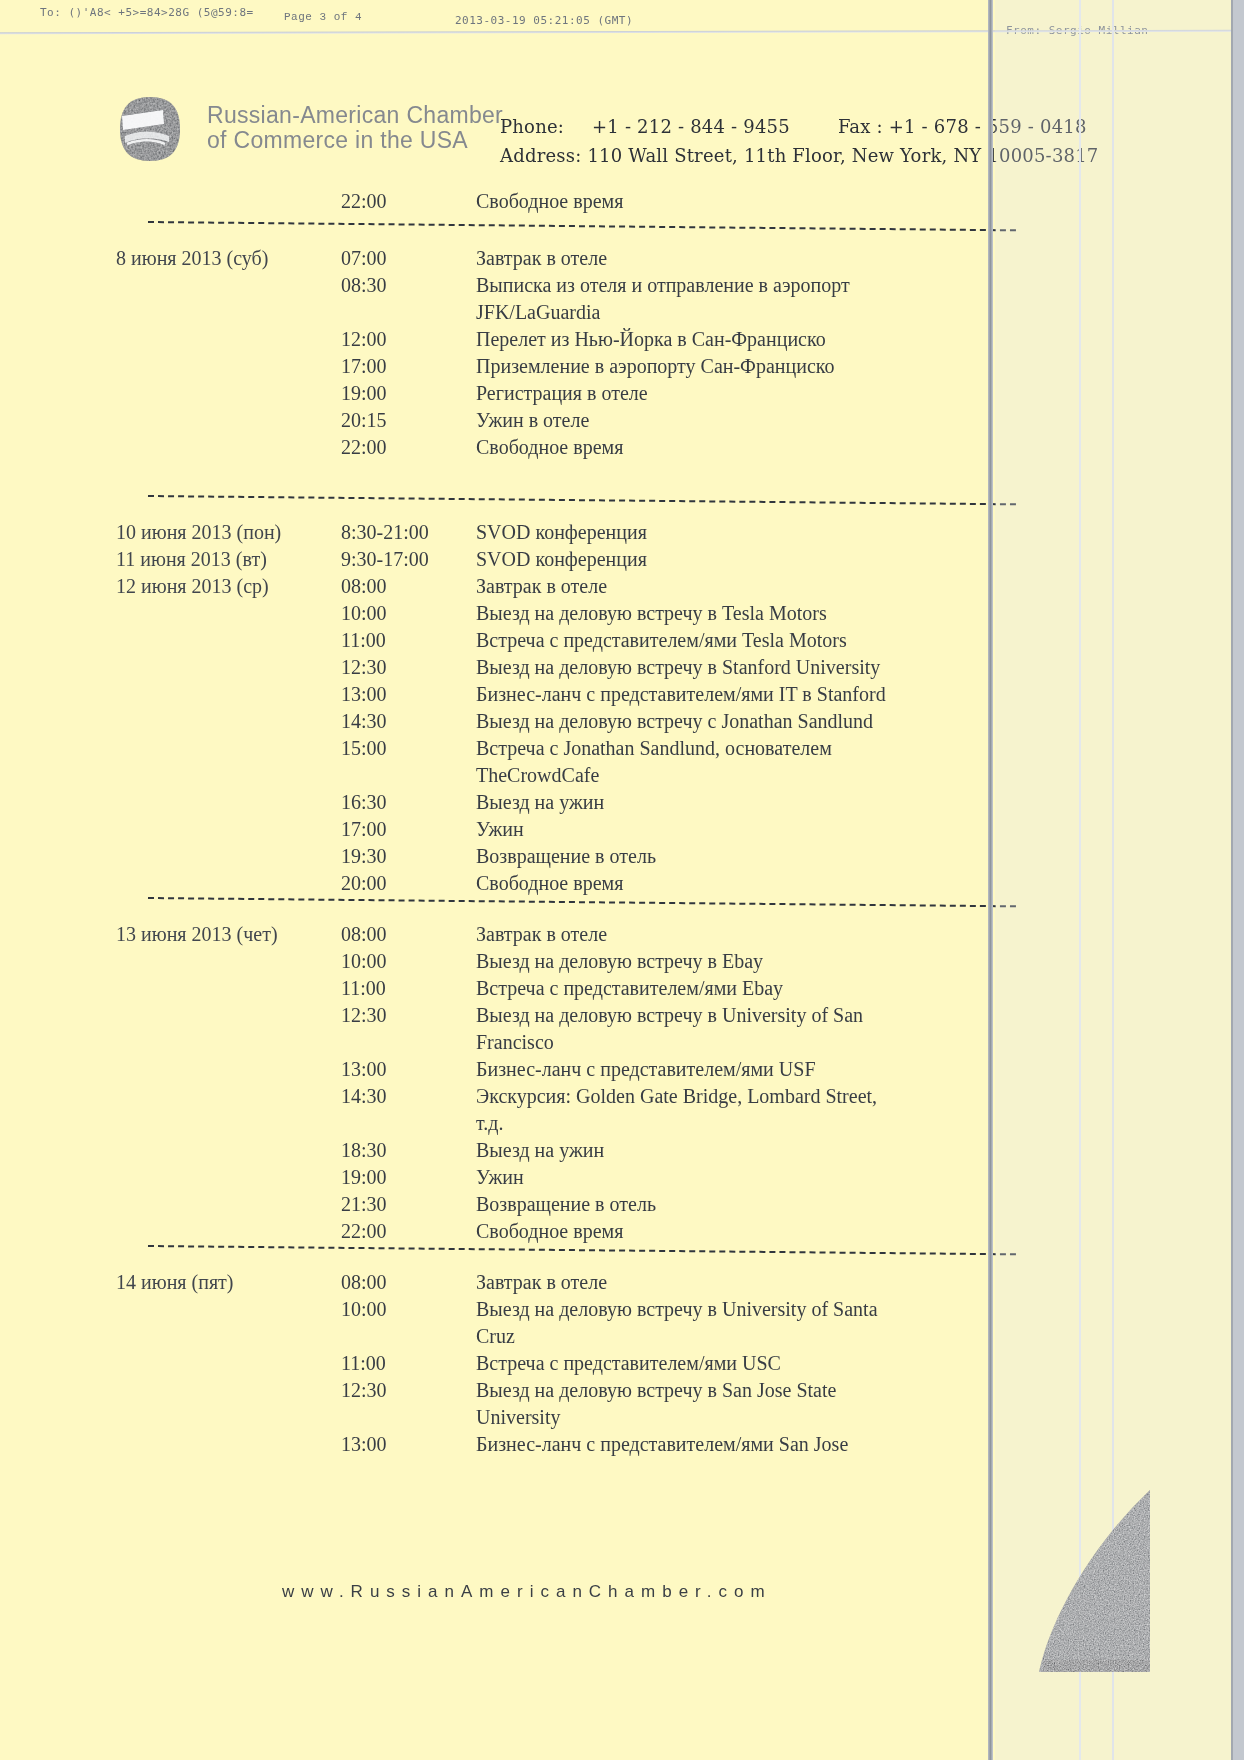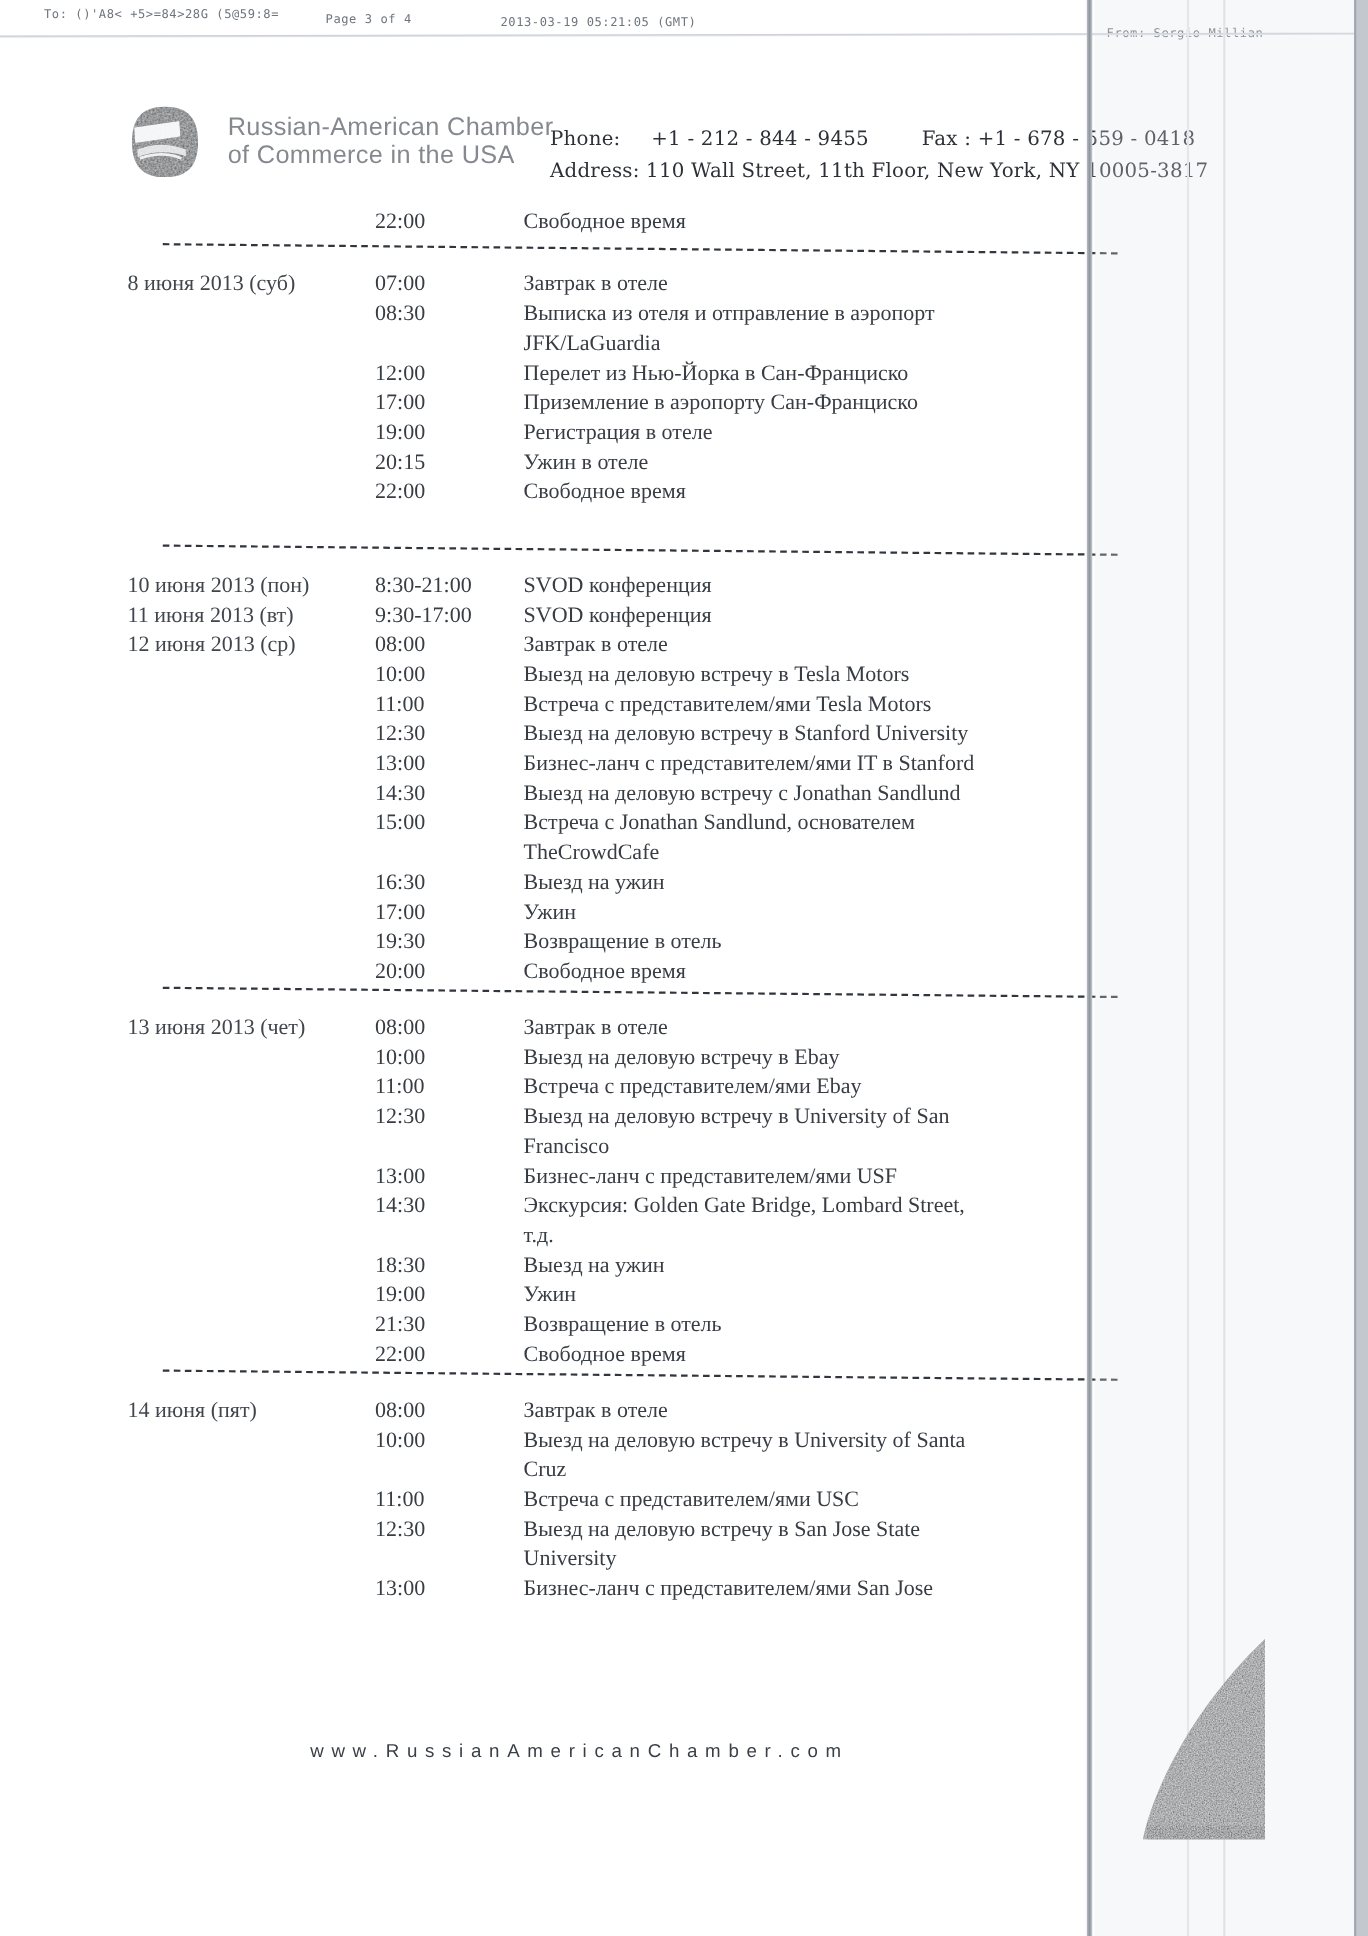--- a/index.html
+++ b/index.html
@@ -1,25 +1,25 @@
 <!DOCTYPE html>
 <html><head>
 <meta charset="utf-8">
 <style>
   html,body{margin:0;padding:0;background:#e9eaec;}
   .page{
     position:relative;width:1244px;height:1760px;margin:0 auto;
-    background:#ffffff;overflow:hidden;
+    background:#fef9c3;overflow:hidden;
     font-family:"Liberation Serif", serif;color:#3d4249;
   }
   
   .fax-item{position:absolute;font-family:"DejaVu Sans Mono", monospace;
     font-size:11px;color:#6e757e;letter-spacing:.5px;white-space:nowrap;}
   .fax-to{left:40px;top:6px;}
-  .fax-page{left:296px;top:11px;}
+  .fax-page{left:284px;top:11px;font-family:Liberation Mono, monospace;}
   .fax-ts{left:455px;top:14px;}
   .fax-from{left:1006px;top:24px;}
   .top-rule{position:absolute;left:0;top:31px;width:1244px;height:2px;
     background:linear-gradient(to bottom,#c6cbd1,#e3e6ea);transform:rotate(-0.12deg);}
 
   
   .logo{position:absolute;left:119px;top:96px;width:62px;height:66px;}
   .org-name{position:absolute;left:207px;top:103px;
     font-family:"Liberation Sans", sans-serif;font-size:23px;line-height:25px;
     color:#85898f;letter-spacing:.3px;}

